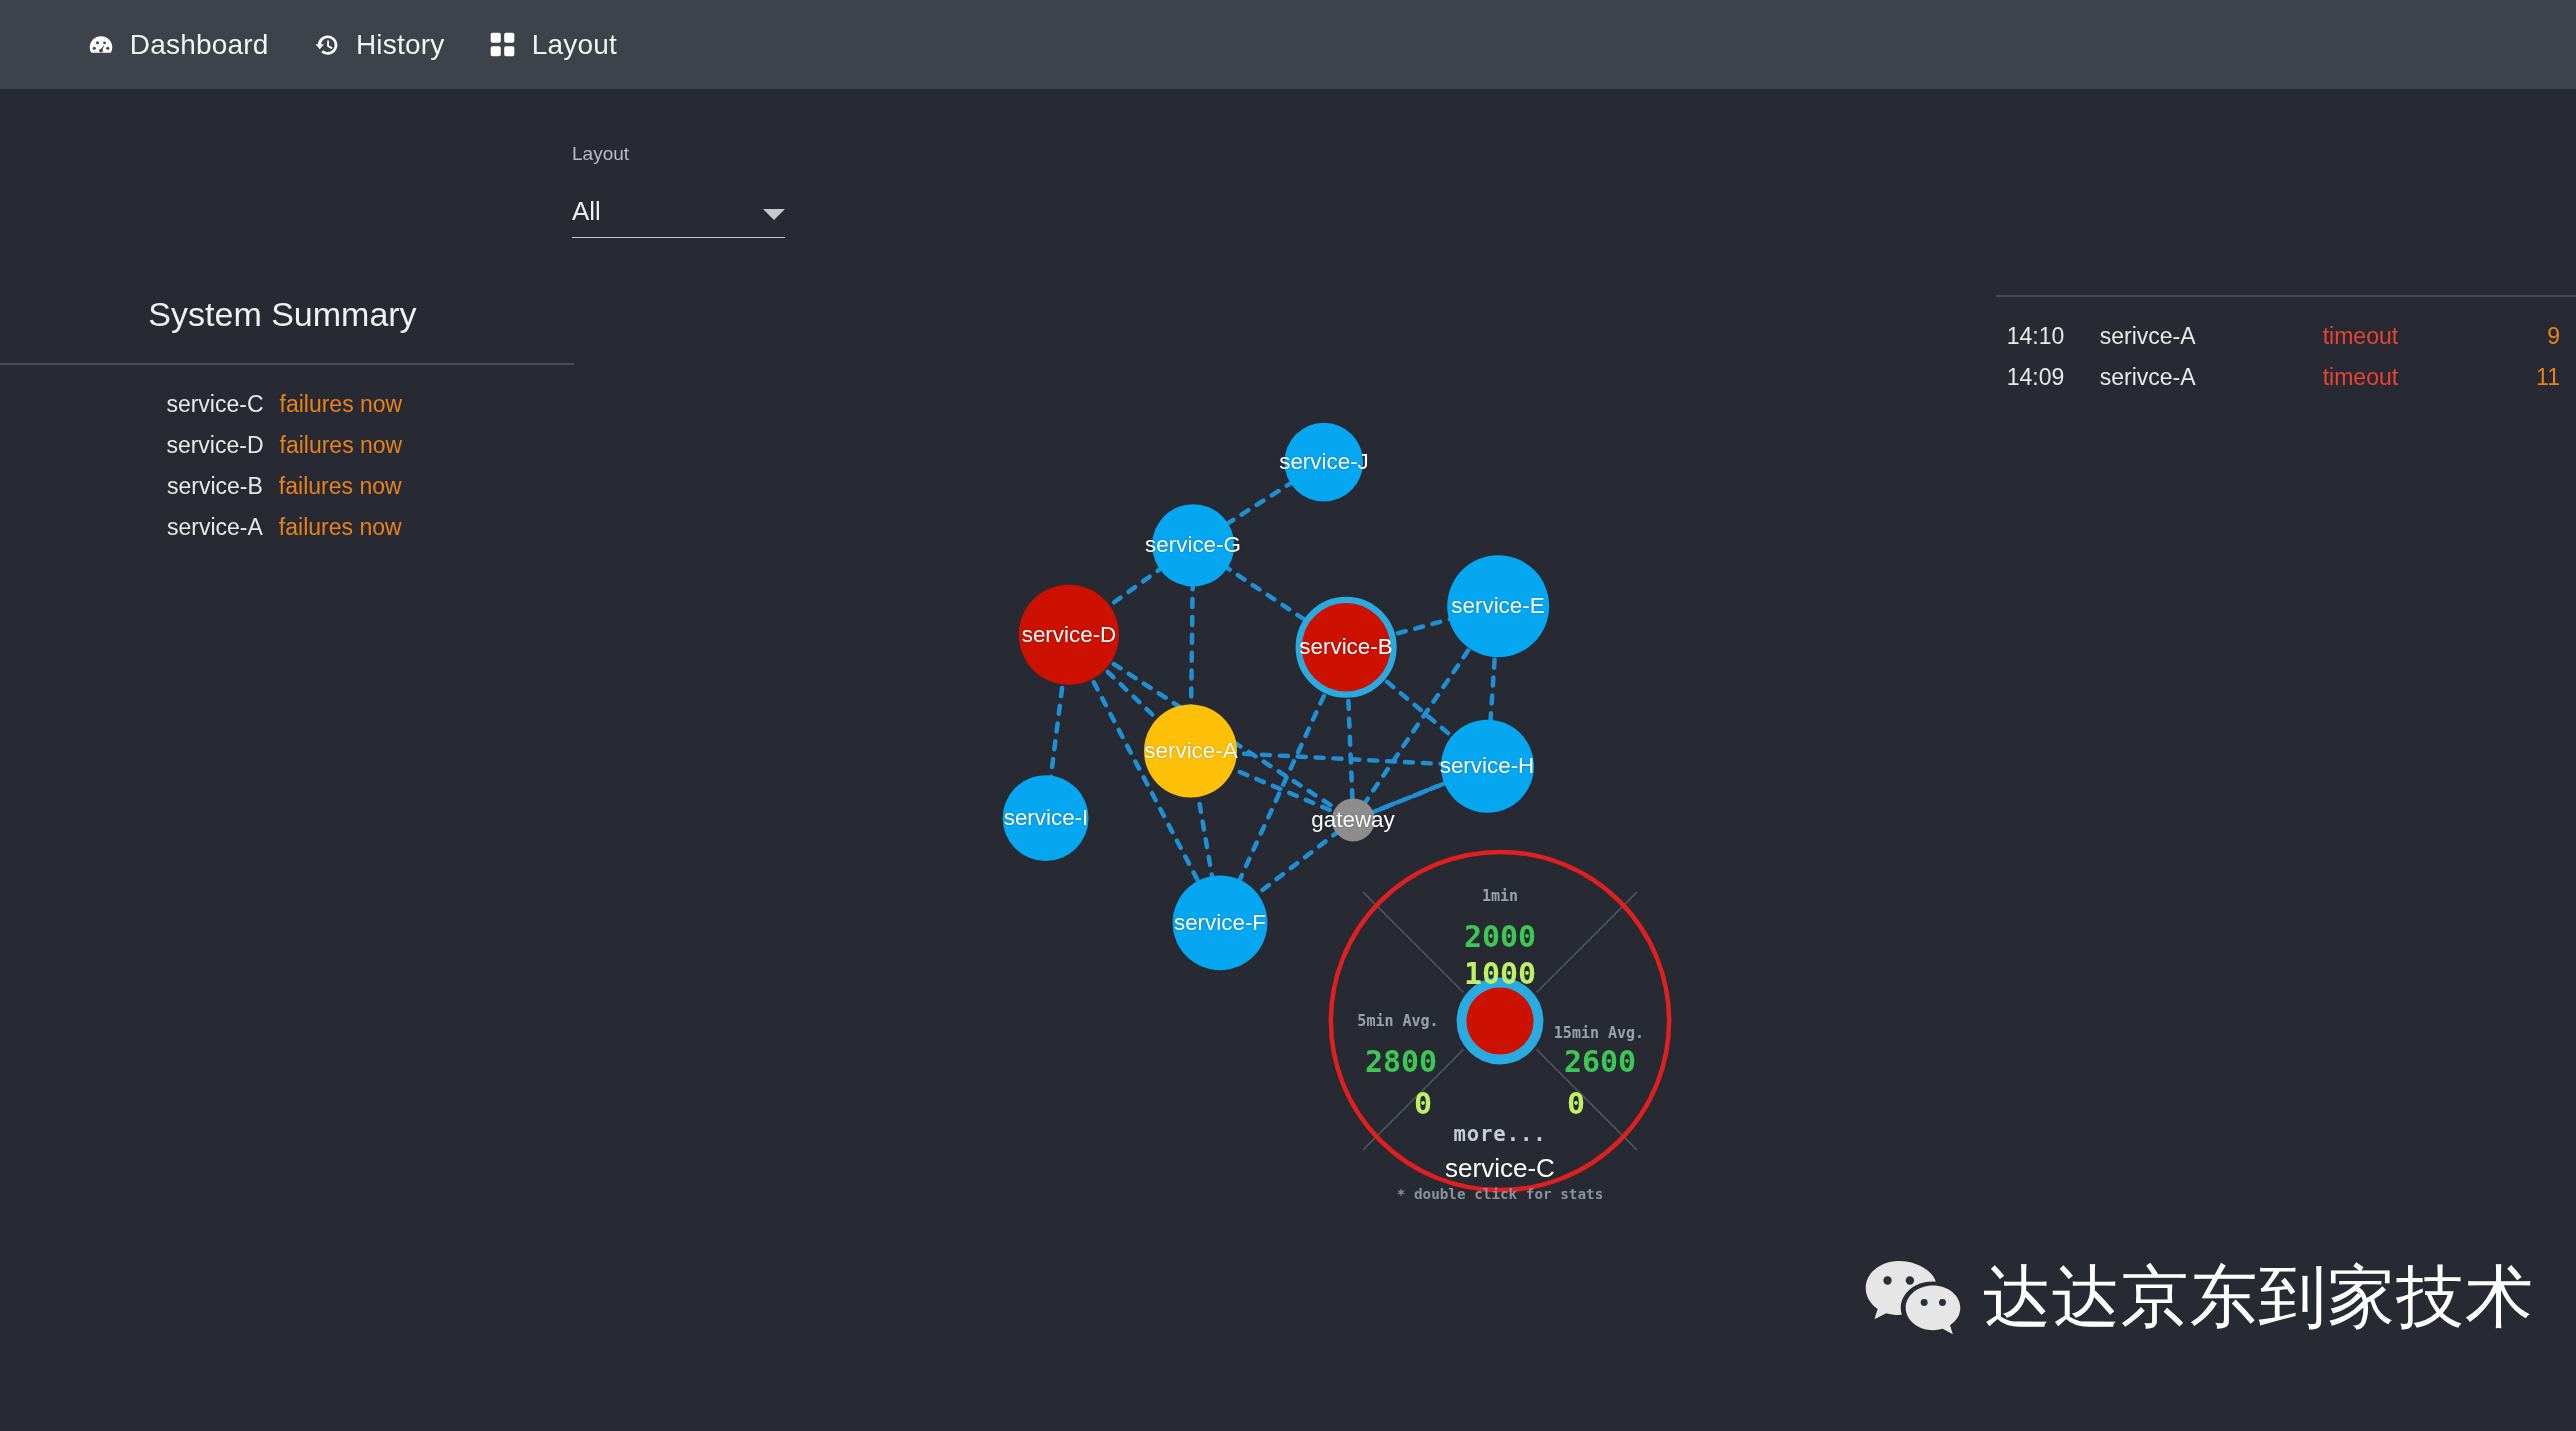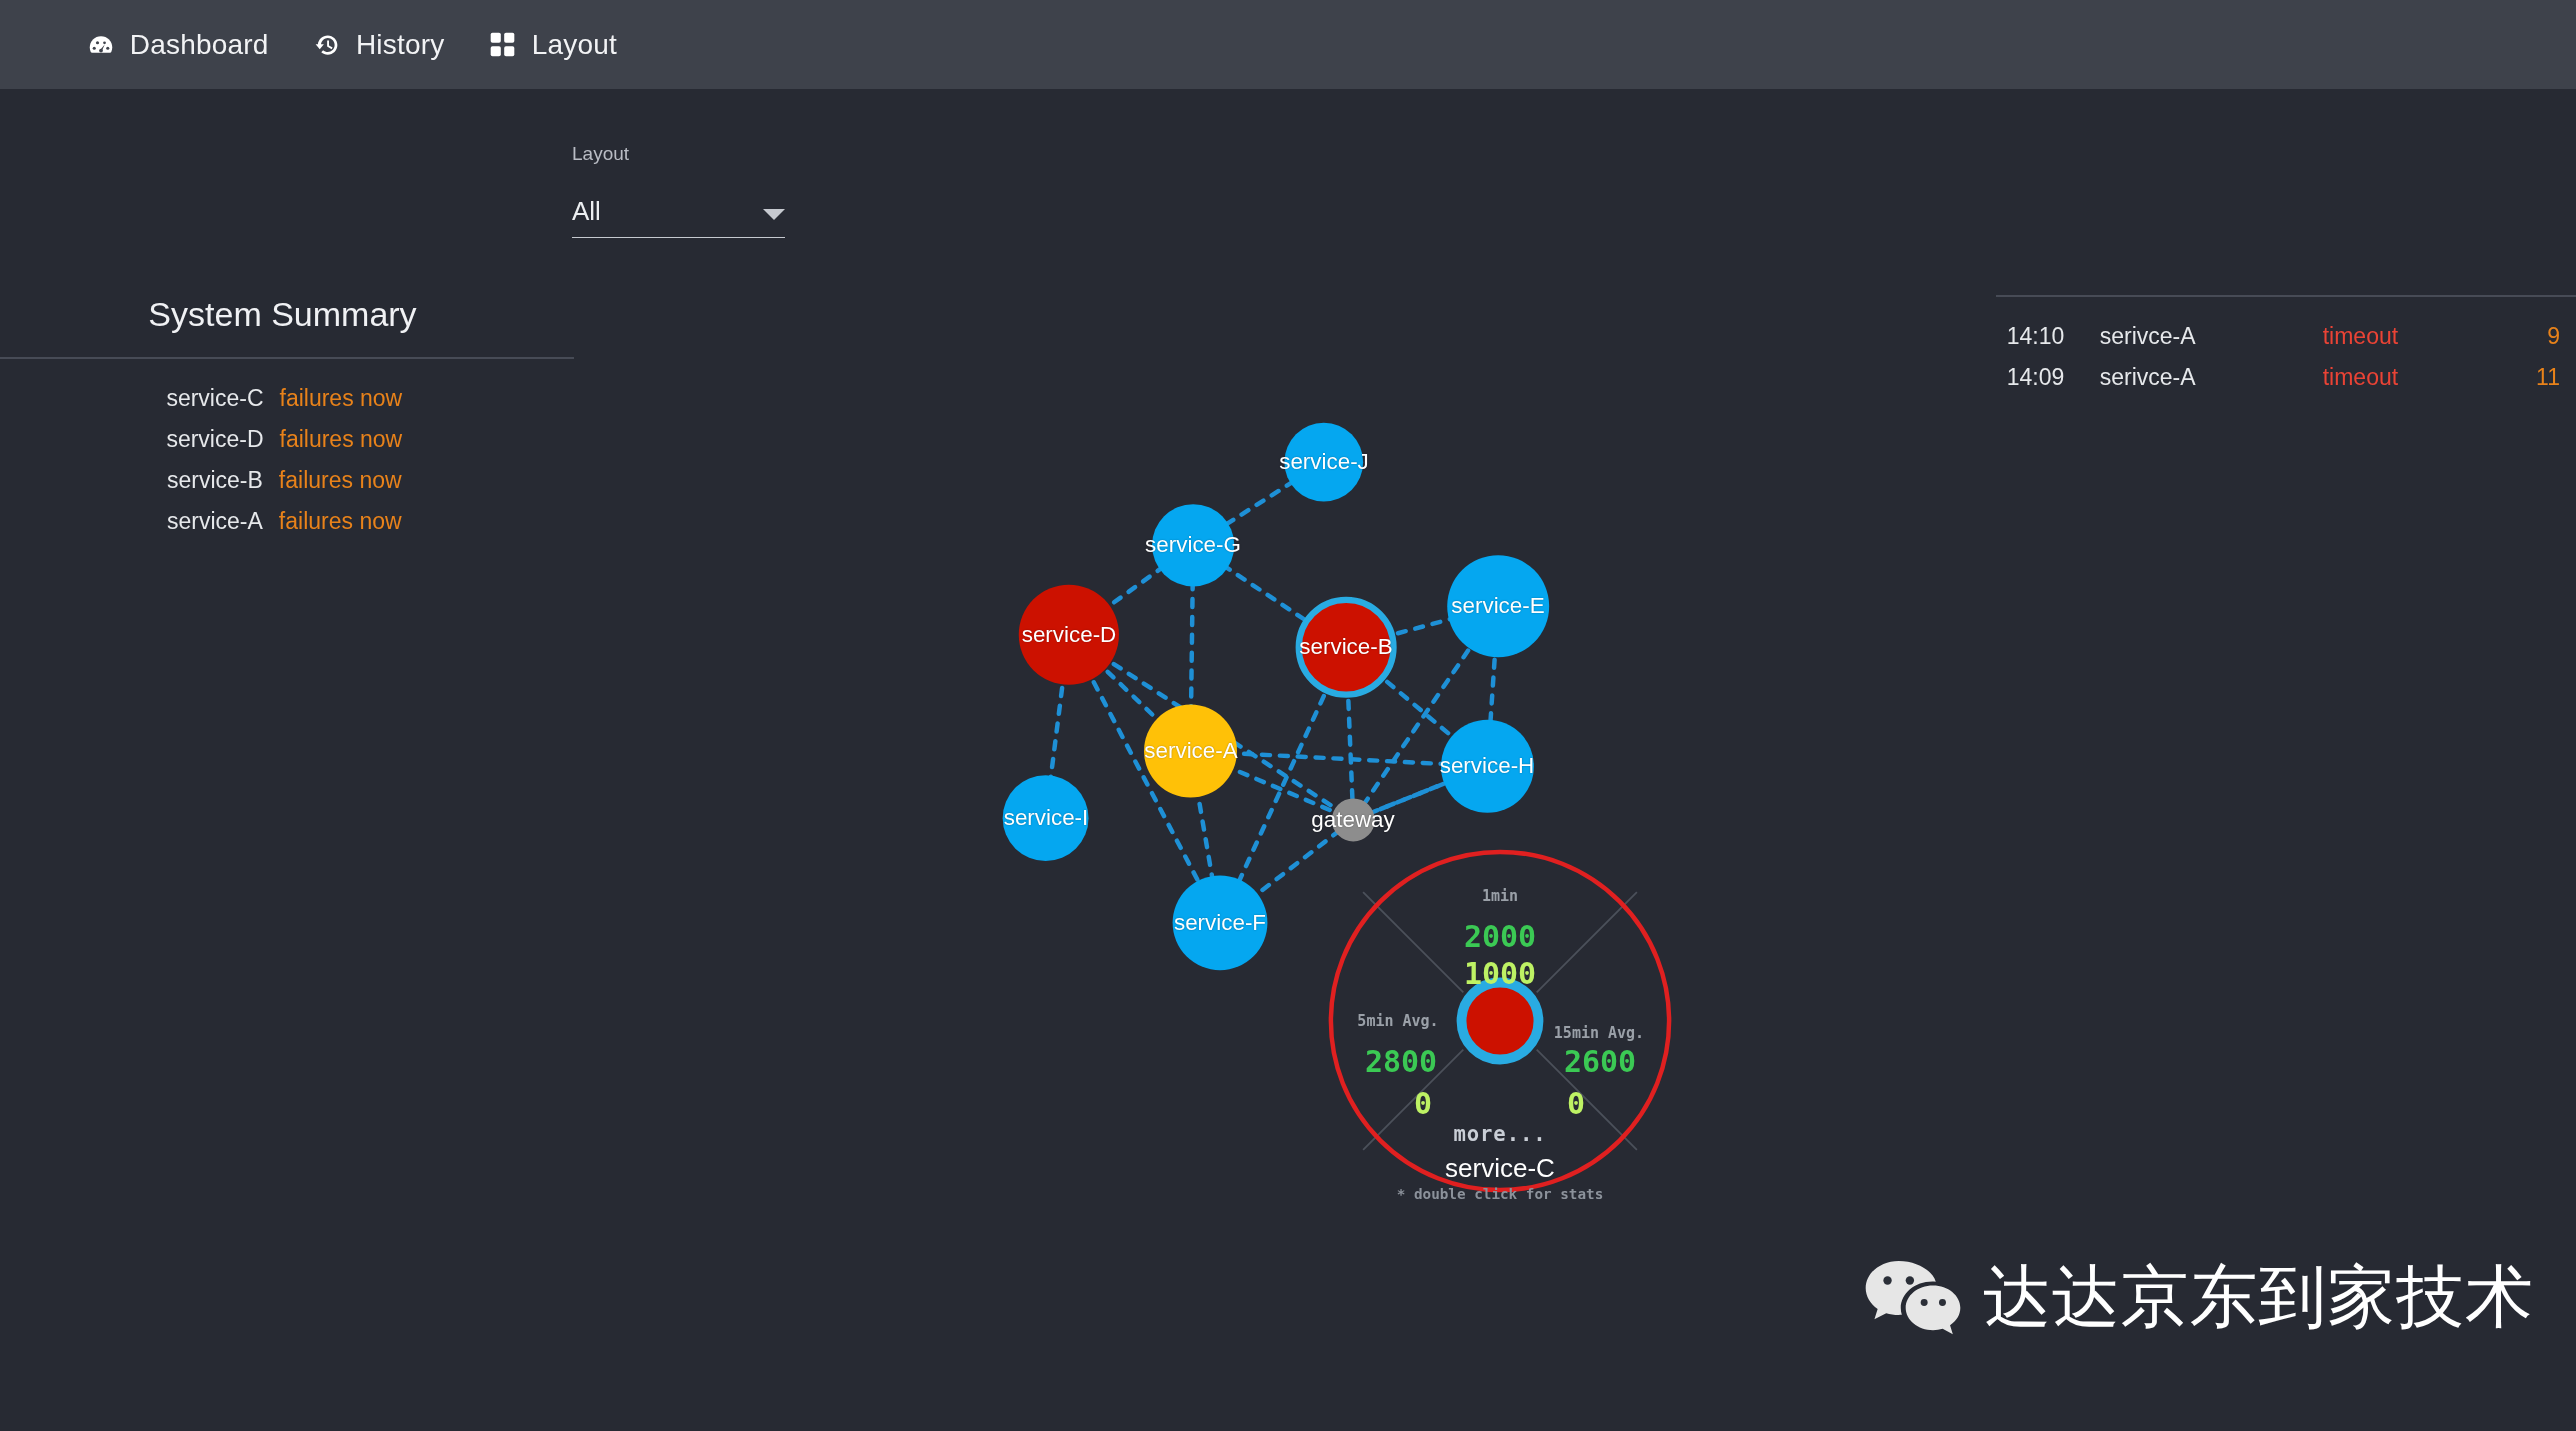--- a/index.html
+++ b/index.html
@@ -53,21 +53,21 @@
   
   .panel-title {
     font-size: 34px; font-weight: 300; color: #f0f1f4; white-space: nowrap;
   }
   .panel-rule { height: 1.8px; background: #474b56; width: 100%; }
 
   
   #system-summary {
     position: absolute; left: 0; top: 295px; width: 574px;
   }
-  #system-summary .panel-title { text-align: center; padding-right: 9px; margin-bottom: 23px; }
+  #system-summary .panel-title { text-align: center; padding-right: 9px; margin-bottom: 29px; }
   #system-summary .panel-rule { margin-bottom: 19.7px; }
   .ss-row {
     display: flex; align-items: center; justify-content: center;
     font-size: 23px; font-weight: 300; line-height: 1;
     padding: 9px 0; padding-right: 5.4px;
   }
   .ss-name { color: #e6e8eb; margin-right: 16px; }
   .ss-status { color: #e8821a; }
 
   

